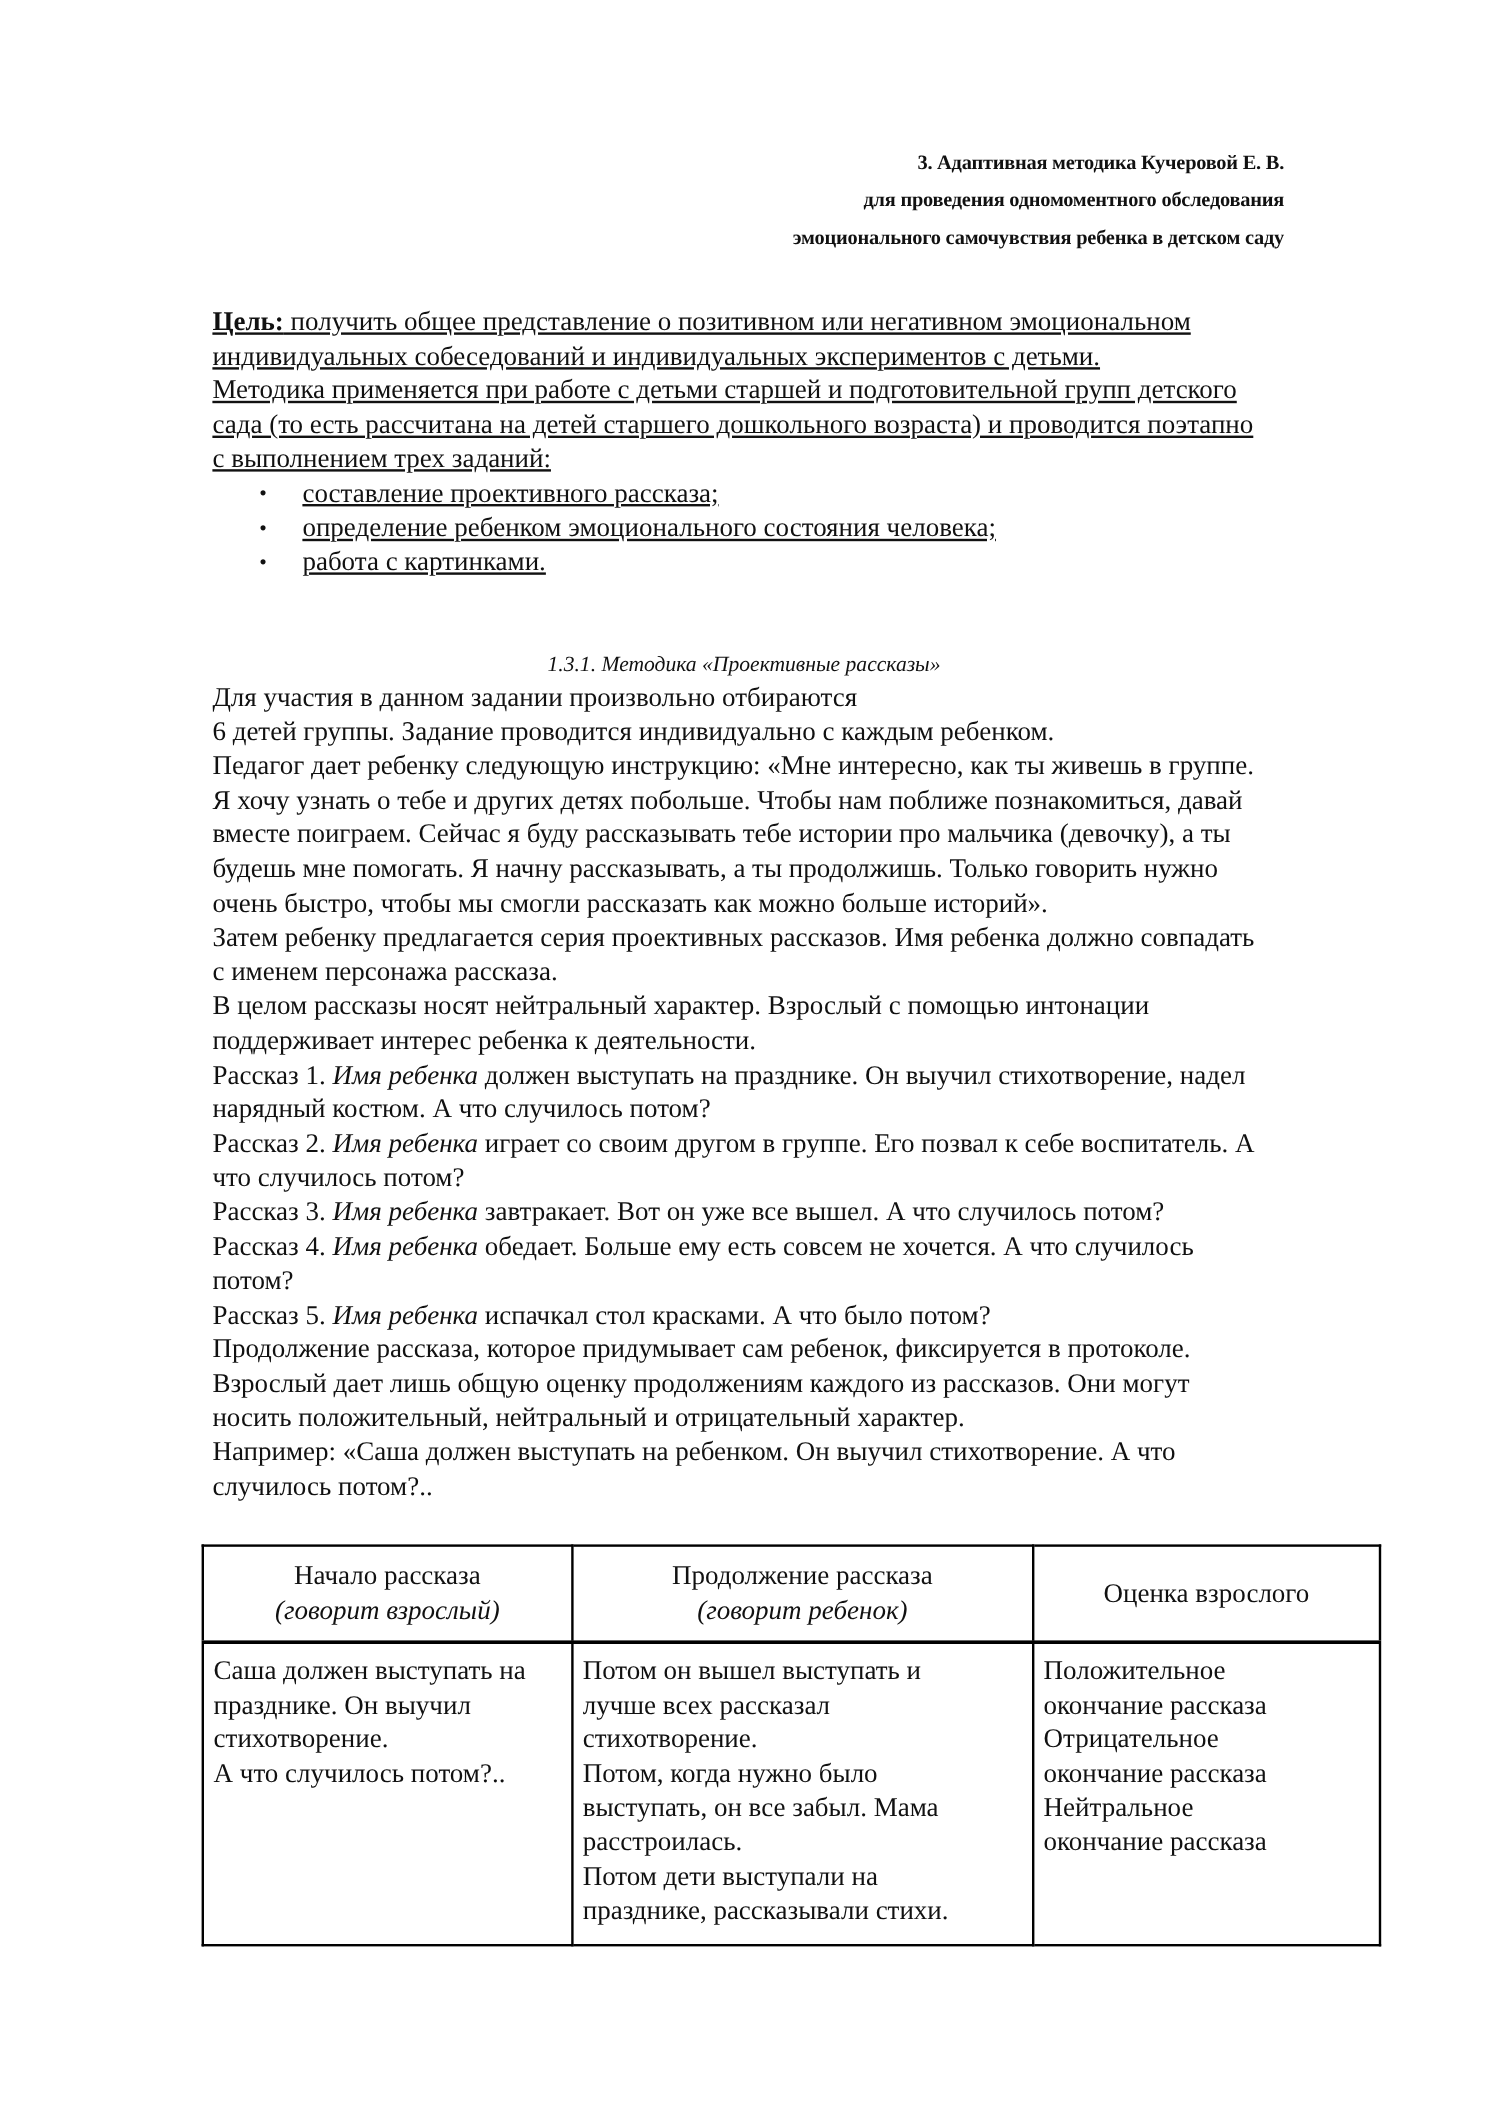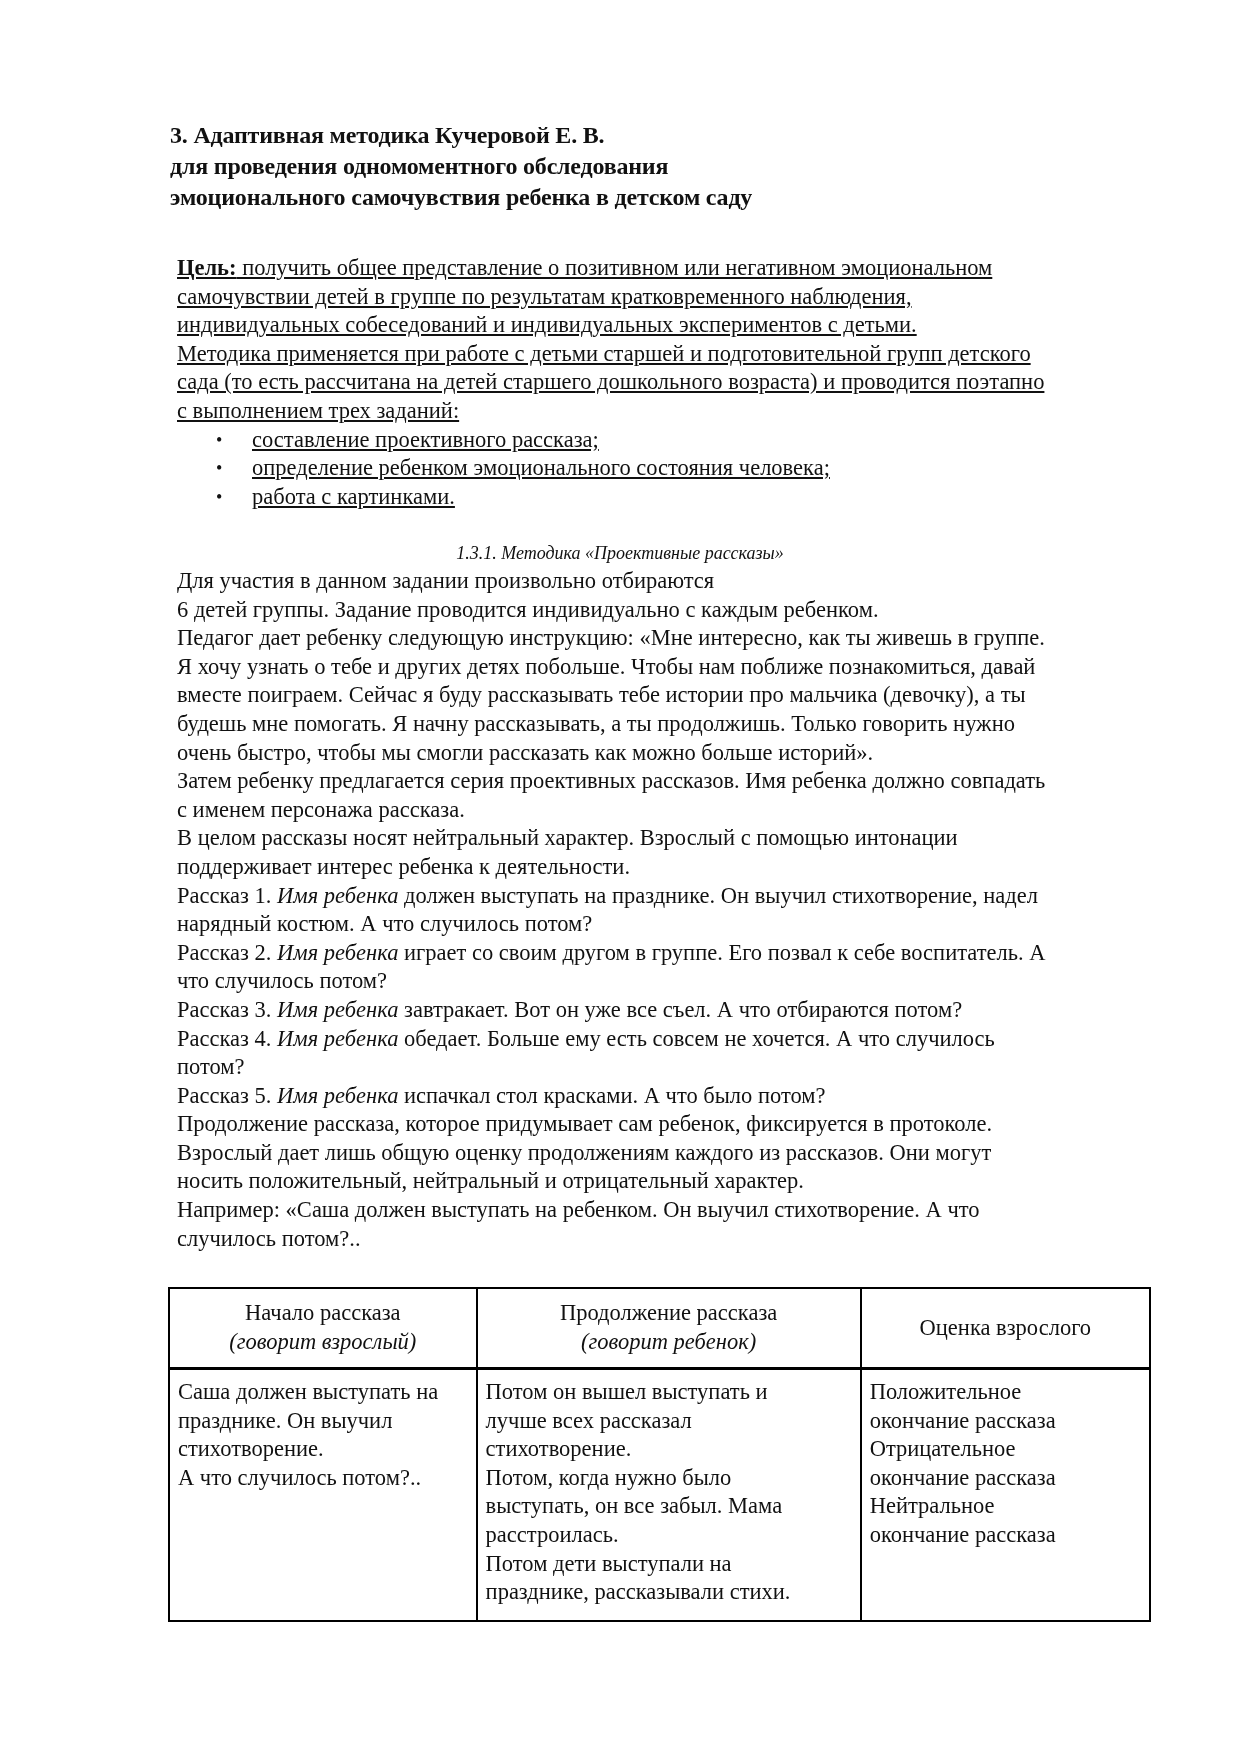--- a/index.html
+++ b/index.html
@@ -4,21 +4,21 @@
   <style>
     html, body { margin: 0; padding: 0; background: #ffffff; }
     body {
       width: 1240px; height: 1754px; position: relative; overflow: hidden;
       font-family: "Liberation Serif", "DejaVu Serif", serif;
       color: #111111;
     }
     .page { position: absolute; left: 0; top: 0; width: 1240px; height: 1754px; }
     .title {
       position: absolute; left: 170px; top: 120px; width: 900px;
-      text-align: left; font-weight: bold; font-size: 24px; line-height: 31px;
+      text-align: right; font-weight: bold; font-size: 17px; line-height: 31px;
       letter-spacing: -0.2px;
     }
     .body-block {
       position: absolute; left: 177px; width: 990px;
       font-size: 22.5px; line-height: 28.6px;
     }
     .goal { top: 254px; text-decoration: underline; }
     .goal b { font-weight: bold; }
     .bullets { list-style: none; margin: 0; padding: 0; }
     .bullets li { position: relative; padding-left: 75px; }
@@ -51,21 +51,20 @@
 <div class="page">
 
   <div class="title">
     <span class="line">3. Адаптивная методика Кучеровой Е. В.</span>
     <span class="line">для проведения одномоментного обследования</span>
     <span class="line">эмоционального самочувствия ребенка в детском саду</span>
   </div>
 
   <div class="body-block goal">
     <span class="line"><b>Цель:</b><span> получить общее представление о позитивном или негативном эмоциональном</span></span>
-    <span class="line">самочувствии детей в группе по результатам кратковременного наблюдения,</span>
     <span class="line">индивидуальных собеседований и индивидуальных экспериментов с детьми.</span>
     <span class="line">Методика применяется при работе с детьми старшей и подготовительной групп детского</span>
     <span class="line">сада (то есть рассчитана на детей старшего дошкольного возраста) и проводится поэтапно</span>
     <span class="line">с выполнением трех заданий:</span>
     <ul class="bullets">
       <li><span class="dot">•</span><span>составление проективного рассказа;</span></li>
       <li><span class="dot">•</span><span>определение ребенком эмоционального состояния человека;</span></li>
       <li><span class="dot">•</span><span>работа с картинками.</span></li>
     </ul>
   </div>
@@ -84,21 +83,21 @@
     <span class="line">с именем персонажа рассказа.</span>
     <span class="line">В целом рассказы носят нейтральный характер. Взрослый с помощью интонации</span>
     <span class="line">поддерживает интерес ребенка к деятельности.</span>
 
     <span class="line"><span>Рассказ 1. </span><i>Имя ребенка</i><span> должен выступать на празднике. Он выучил стихотворение, надел</span></span>
     <span class="line">нарядный костюм. А что случилось потом?</span>
 
     <span class="line"><span>Рассказ 2. </span><i>Имя ребенка</i><span> играет со своим другом в группе. Его позвал к себе воспитатель. А</span></span>
     <span class="line">что случилось потом?</span>
 
-    <span class="line"><span>Рассказ 3. </span><i>Имя ребенка</i><span> завтракает. Вот он уже все съел. А что отбираются потом?</span></span>
+    <span class="line"><span>Рассказ 3. </span><i>Имя ребенка</i><span> завтракает. Вот он уже все вышел. А что случилось потом?</span></span>
 
     <span class="line"><span>Рассказ 4. </span><i>Имя ребенка</i><span> обедает. Больше ему есть совсем не хочется. А что случилось</span></span>
     <span class="line">потом?</span>
 
     <span class="line"><span>Рассказ 5. </span><i>Имя ребенка</i><span> испачкал стол красками. А что было потом?</span></span>
 
     <span class="line">Продолжение рассказа, которое придумывает сам ребенок, фиксируется в протоколе.</span>
     <span class="line">Взрослый дает лишь общую оценку продолжениям каждого из рассказов. Они могут</span>
     <span class="line">носить положительный, нейтральный и отрицательный характер.</span>
     <span class="line">Например: «Саша должен выступать на ребенком. Он выучил стихотворение. А что</span>

